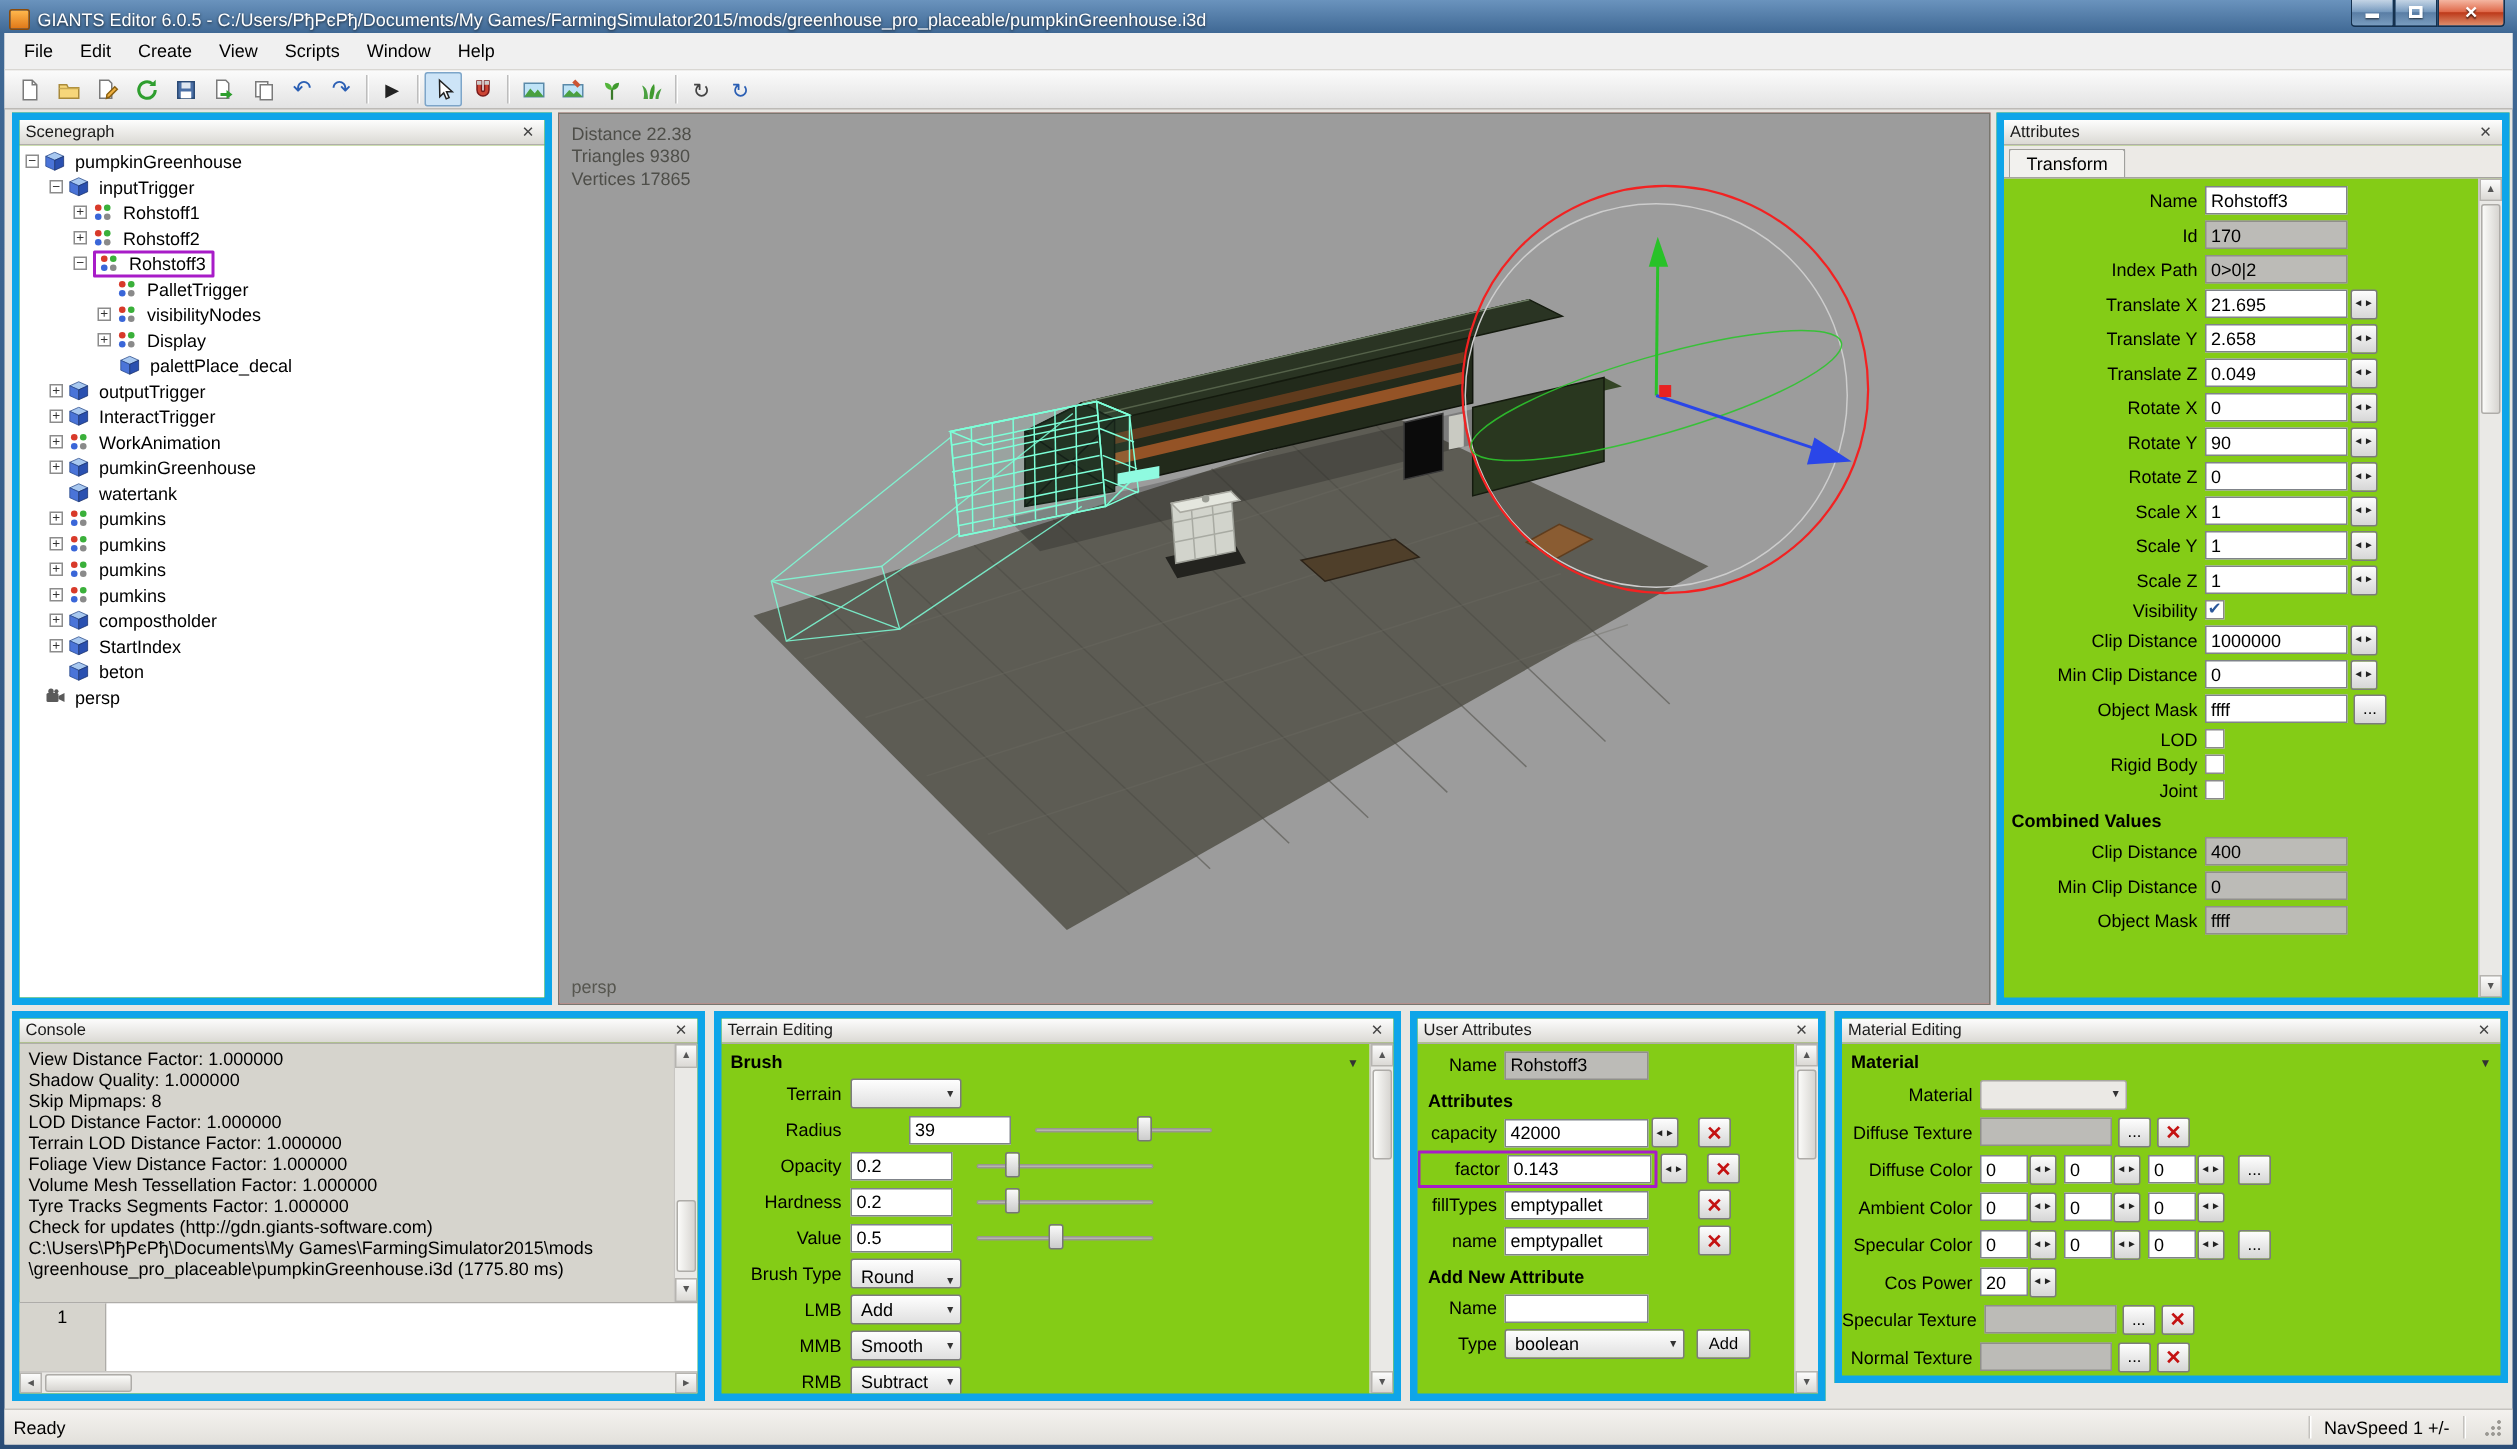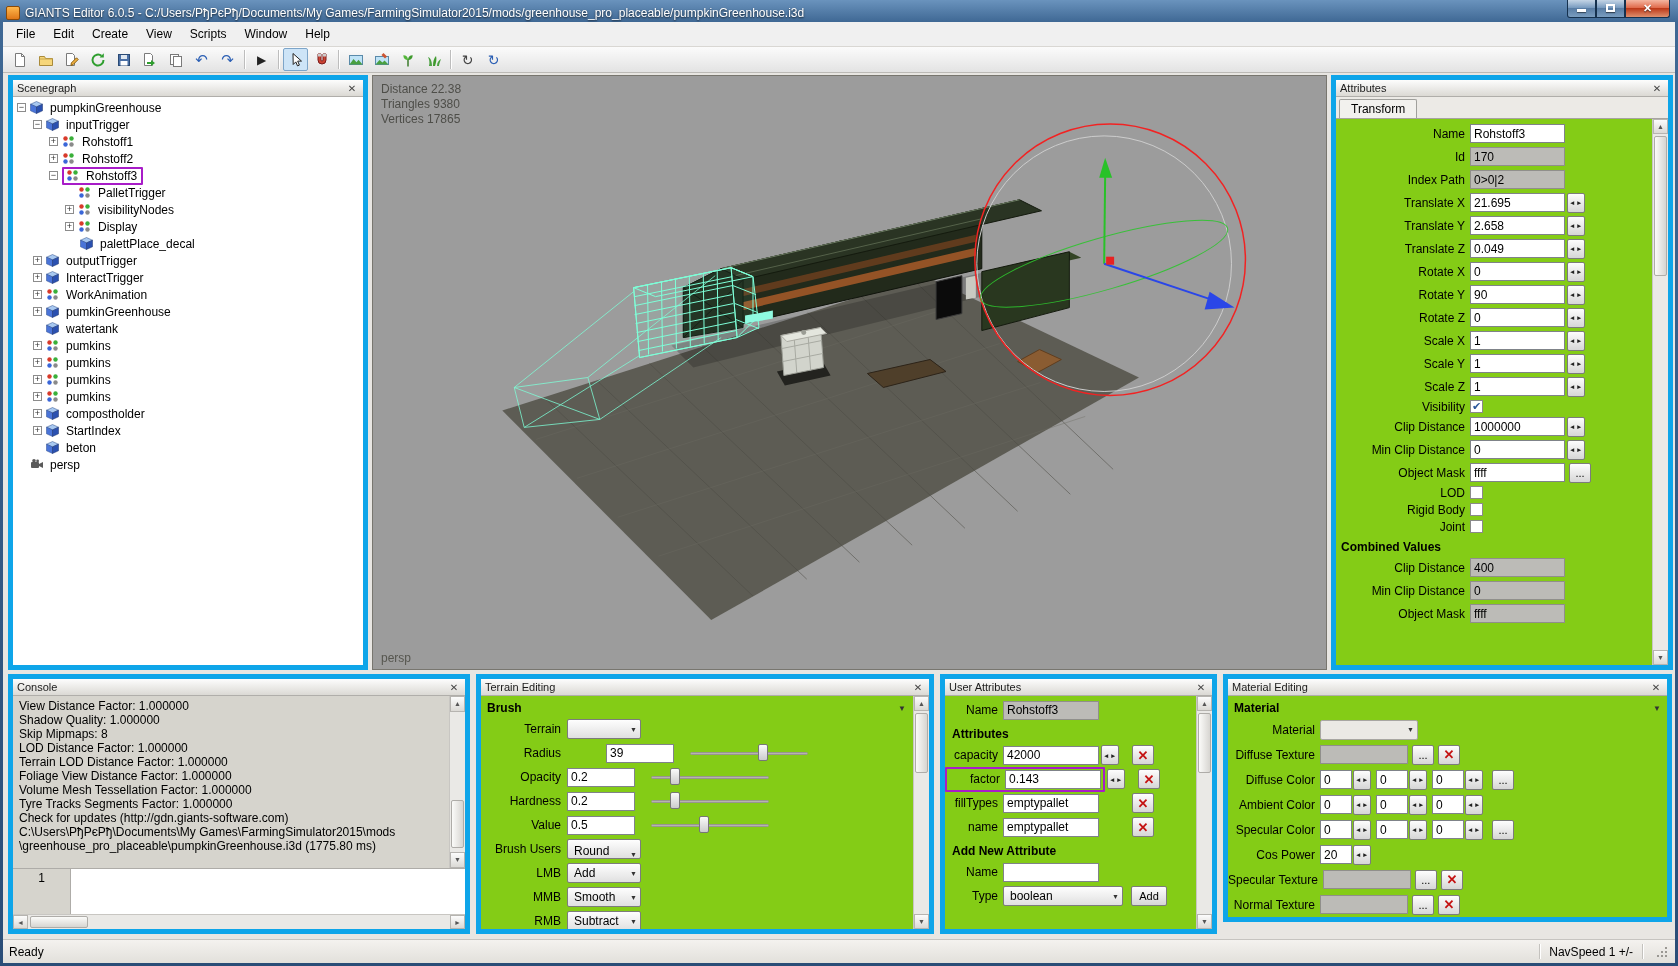--- a/index.html
+++ b/index.html
@@ -881,21 +881,21 @@
               </div>
               <div class="trow">
                 <span class="tlabel">Value</span>
                 <input class="tfield" value="0.5" style="width: 68px;">
                 <div class="slider">
                   <div class="track"></div>
                   <div class="thumb" style="left: 45%;"></div>
                 </div>
               </div>
               <div class="trow">
-                <span class="tlabel">Brush Users</span>
+                <span class="tlabel">Brush Type</span>
                 <div class="dropdown" style="width: 74px; align-items: flex-end;">
                   <span class="ddval">Round</span>
                   <span class="ddarrow">▼</span>
                 </div>
               </div>
               <div class="trow">
                 <span class="tlabel">LMB</span>
                 <div class="dropdown" style="width: 74px;">
                   <span class="ddval">Add</span>
                   <span class="ddarrow">▼</span>

